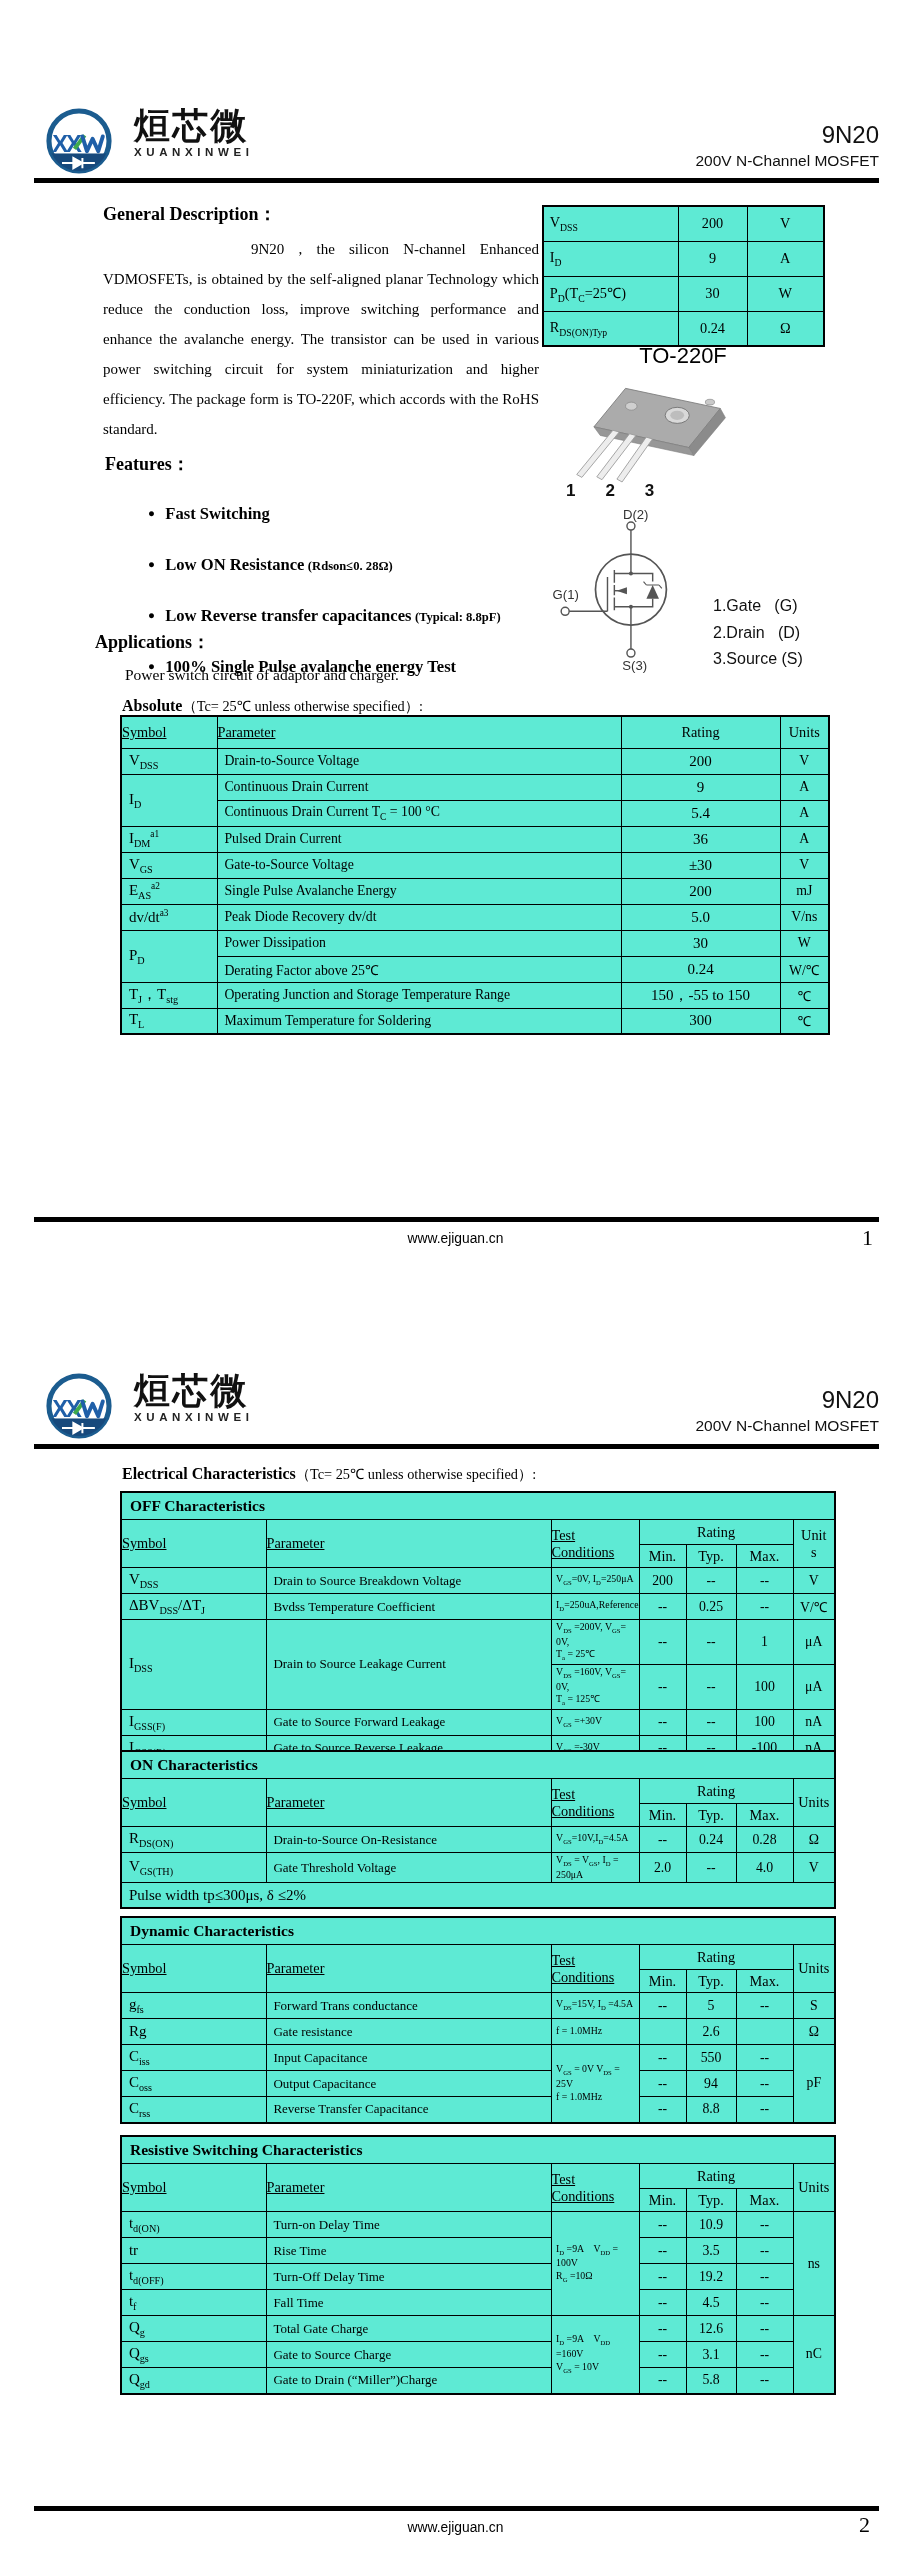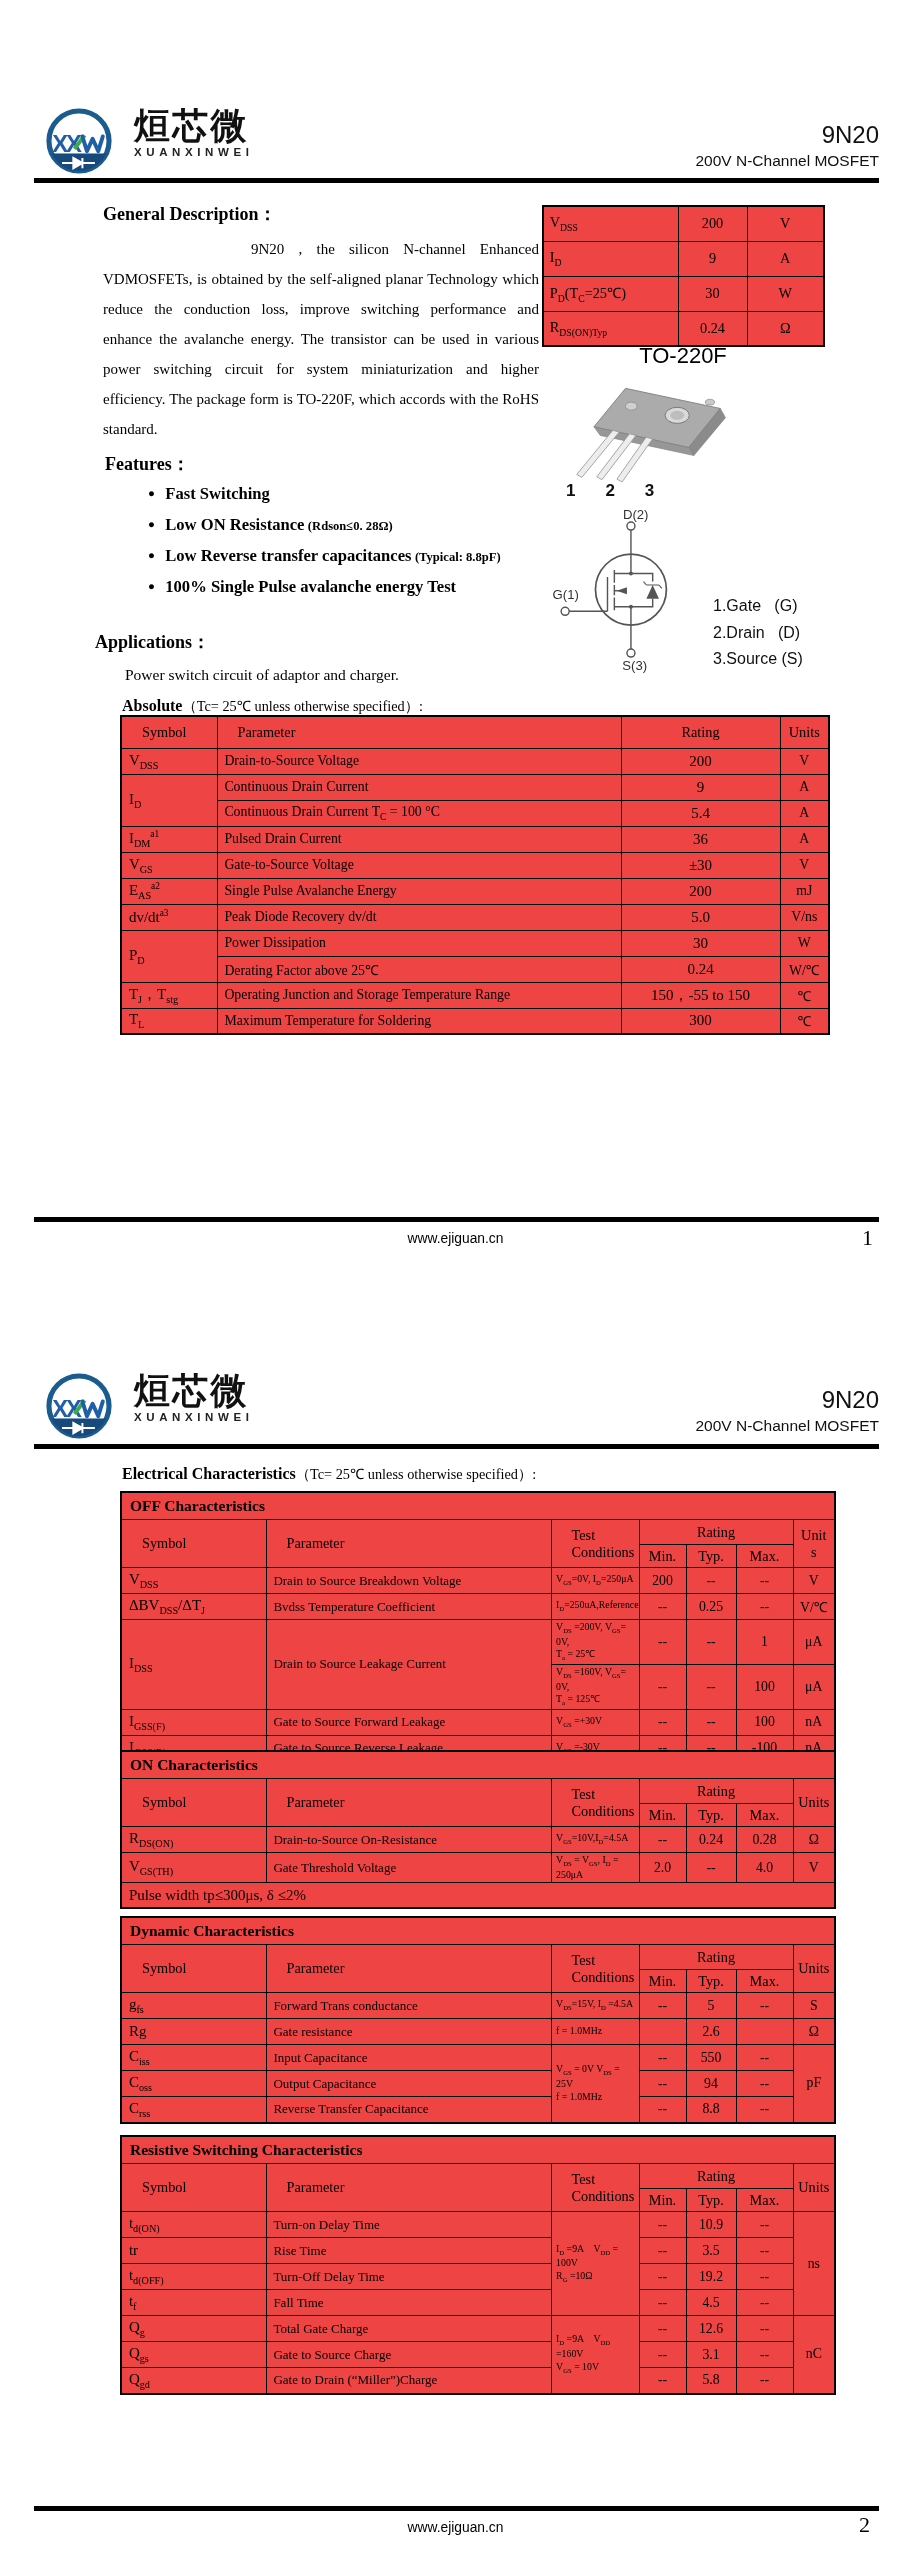--- a/index.html
+++ b/index.html
@@ -15,32 +15,32 @@
   .brand-right{text-align:right;font-family:"Liberation Sans",sans-serif;}
   .brand-part{font-size:24px;line-height:25px;color:#111;}
   .brand-sub{font-size:15.5px;margin-top:4.6px;color:#111;}
   
   .h1{font-weight:bold;font-size:18px;}
   .mixed-h .b{font-weight:bold;font-size:16px;}
   .mixed-h .r{font-size:14.3px;}
   
   .para{width:436px;font-size:15px;line-height:30px;text-align:justify;text-indent:148px;}
   
-  .feat-item{height:31px;display:flex;align-items:baseline;}
+  .feat-item{height:31px;display:flex;align-items:baseline;margin-top:20px;}
   .feat-bullet{font-size:11.5px;margin-right:10.3px;position:relative;top:-1.7px;}
   .feat-bullet::before{content:"●";}
   .feat-main{font-weight:bold;font-size:16.6px;white-space:pre;}
   .feat-note{font-weight:bold;font-size:12.6px;margin-left:3.4px;white-space:pre;}
   .apps-text{font-size:15.5px;}
   
-  table.dt{border-collapse:collapse;table-layout:fixed;background:#ef4444;border:2.3px solid #000;}
+  table.dt{border-collapse:collapse;table-layout:fixed;background:#5eead4;border:2.3px solid #000;}
   table.dt td{border:1.1px solid #000;overflow:hidden;vertical-align:middle;}
   td.tt{font-weight:bold;font-size:15.5px;padding:2.3px 0 2.3px 8px;}
   td.hc{text-align:center;font-size:14.3px;}
-  td.hl{font-size:14.3px;padding-left:20px;}
+  td.hl{font-size:14.3px;padding-left:0;text-decoration:underline;}
   td.sym{font-size:15px;padding-left:6.9px;}
   td.par{font-size:13px;padding-left:6.9px;}
   td.tc{font-size:9.8px;padding-left:4.6px;line-height:1.3;}
   td.num{font-size:13.8px;text-align:center;}
   td.un{font-size:13.8px;text-align:center;}
   td.note{font-size:15px;padding-left:6.9px;}
   td.wrapu{word-break:break-all;padding:1.1px 5.2px;line-height:1.15;}
   table.abs-t td.par{font-size:13.8px;}
   table.abs-t td.num{font-size:15px;}
   table.abs-t td.sym{font-size:15px;}

